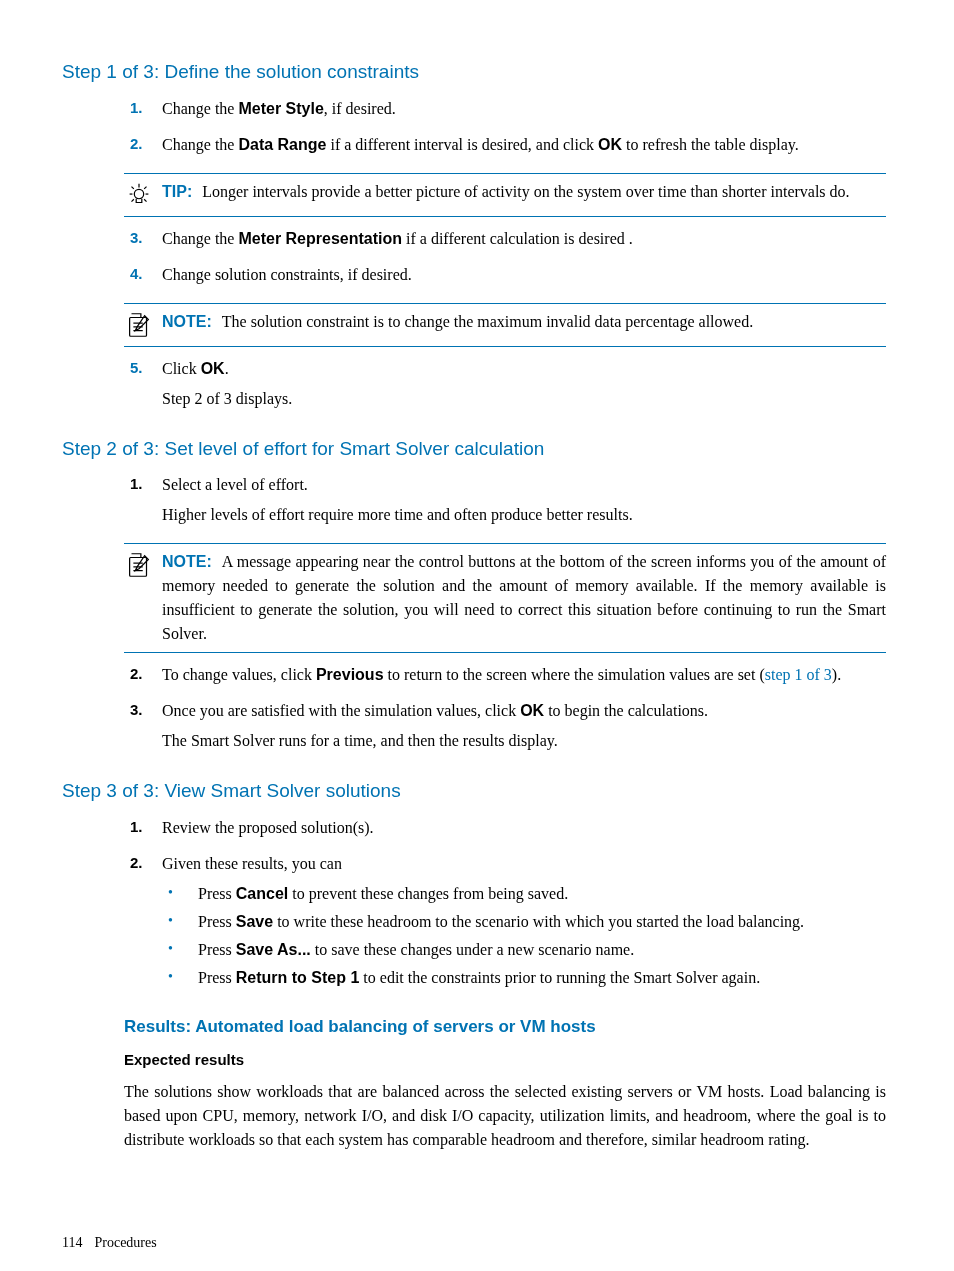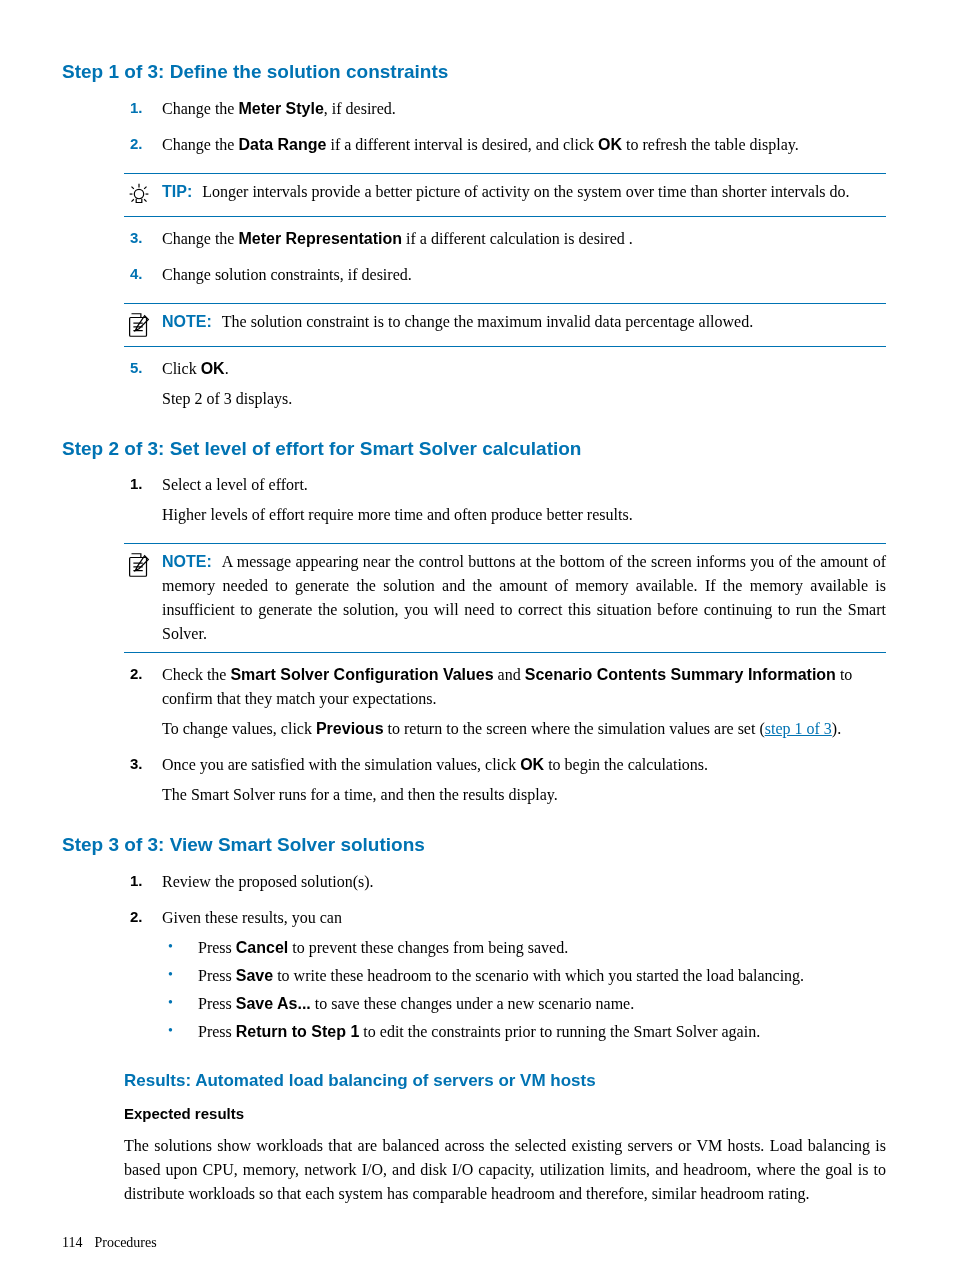--- a/index.html
+++ b/index.html
@@ -7,21 +7,21 @@
     font-family: Georgia, 'Times New Roman', serif;
     font-size: 16px;
     line-height: 1.5;
     color: #000;
     background: #fff;
     width: 954px;
     padding: 58px 68px 30px 62px;
   }
   .step-heading {
     font-family: Arial, Helvetica, sans-serif;
-    font-weight: bold;
+    font-weight: normal;
     color: #0073b3;
     font-size: 19px;
     margin-top: 18px;
     margin-bottom: 10px;
   }
   .step-heading.first { margin-top: 0; }
   .sub-heading {
     font-family: Arial, Helvetica, sans-serif;
     color: #0073b3;
     font-size: 17px;
@@ -92,21 +92,21 @@
   }
   ul.bullets > li .dot {
     color: #0073b3;
     min-width: 36px;
     padding-left: 6px;
     font-size: 14px;
   }
   ul.bullets > li .btext { flex: 1; }
 
   .para { margin-left: 62px; text-align: justify; margin-bottom: 8px; }
-  .link { color: #0073b3; text-decoration: underline; }
+  .link { color: #0073b3; }
   .justify { text-align: justify; }
 
   .footer {
     position: fixed;
     bottom: 18px;
     left: 62px;
     font-size: 14px;
   }
   .footer .pn { margin-right: 12px; }
   svg.cicon { width: 30px; height: 30px; }
@@ -220,21 +220,20 @@
   </div>
   <div class="text-col justify">
     <span class="label">NOTE:</span><span>A message appearing near the control buttons at the bottom of the screen informs you of the amount of memory needed to generate the solution and the amount of memory available. If the memory available is insufficient to generate the solution, you will need to correct this situation before continuing to run the Smart Solver.</span>
   </div>
 </div>
 
 <ol class="numbered black">
   <li>
     <span class="num">2.</span>
     <div class="body">
-      <p><span>Check the </span><span class="bold">Smart Solver Configuration Values</span><span> and </span><span class="bold">Scenario Contents Summary Information</span><span> to confirm that they match your expectations.</span></p>
       <p class="justify"><span>To change values, click </span><span class="bold">Previous</span><span> to return to the screen where the simulation values are set (</span><span class="link">step 1 of 3</span><span>).</span></p>
     </div>
   </li>
   <li>
     <span class="num">3.</span>
     <div class="body">
       <p><span>Once you are satisfied with the simulation values, click </span><span class="bold">OK</span><span> to begin the calculations.</span></p>
       <p>The Smart Solver runs for a time, and then the results display.</p>
     </div>
   </li>

